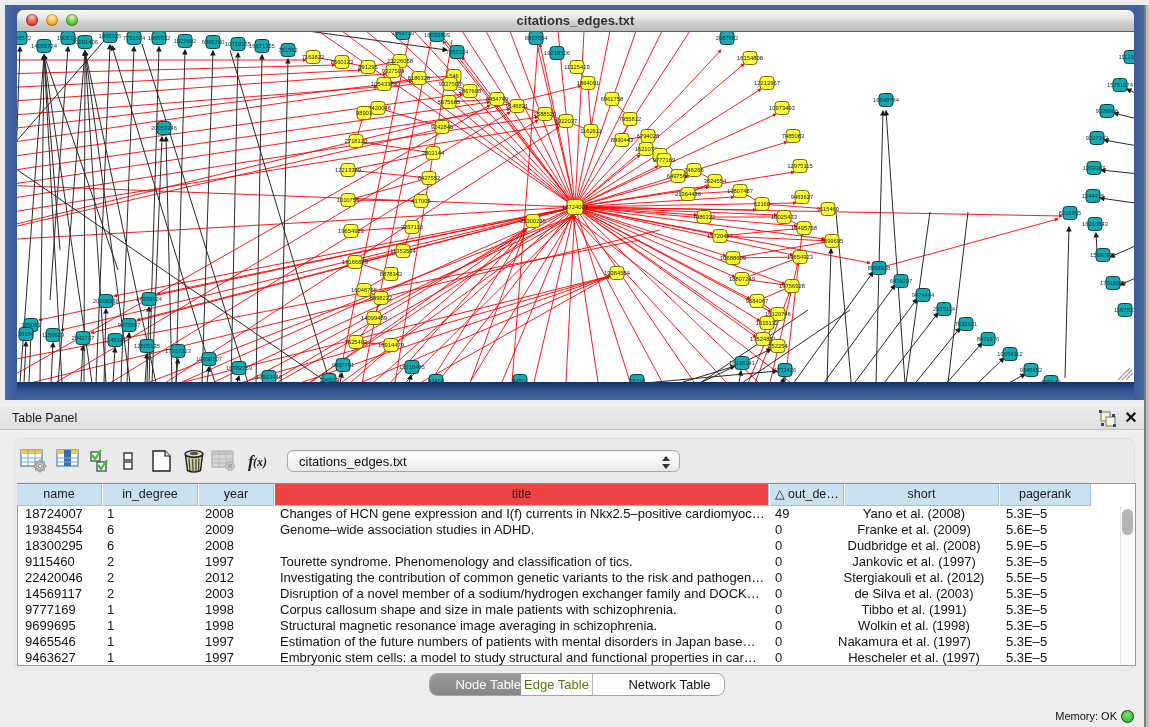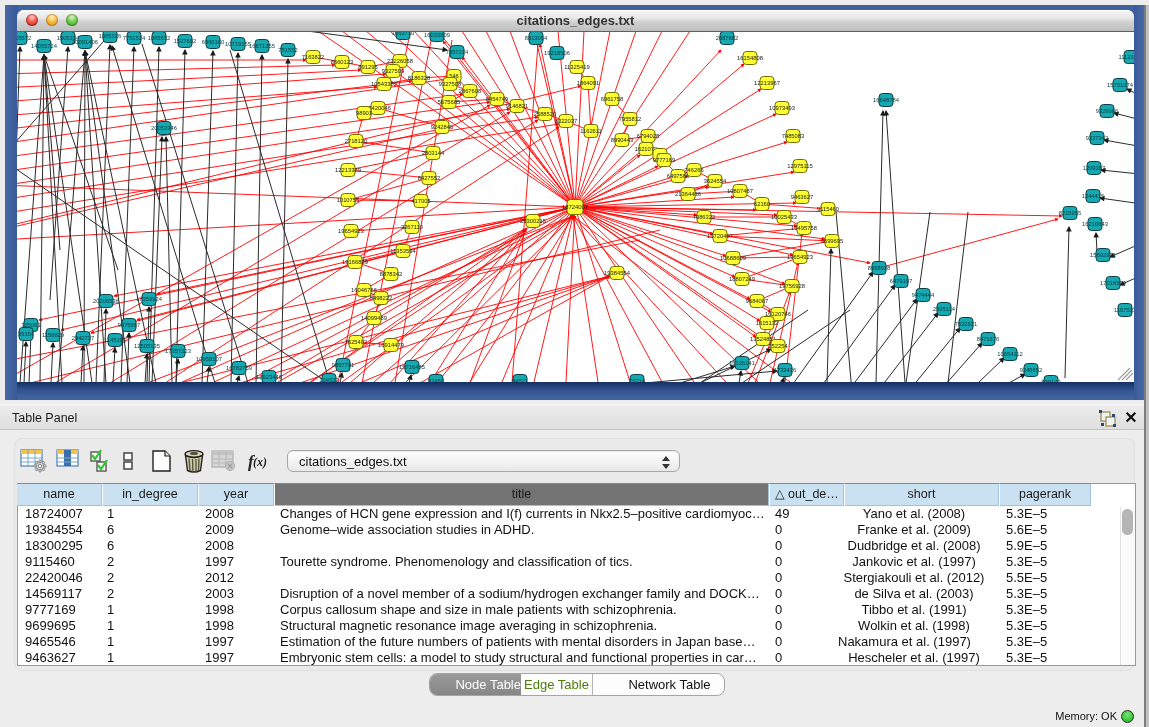--- a/index.html
+++ b/index.html
@@ -642,21 +642,21 @@
 <div class="abs" style="left:287px;top:450px;width:393px;height:22px;border:1px solid #a8a8a8;border-radius:6px;background:linear-gradient(#ffffff,#f2f2f2 60%,#e8e8e8);box-shadow:inset 0 1px 1px rgba(0,0,0,0.08)">
   <div class="abs" style="left:11px;top:0;height:22px;line-height:21px;font-size:13px;color:#111">citations_edges.txt</div>
   <div class="abs" style="left:374px;top:4.5px;width:0;height:0;border-left:4px solid transparent;border-right:4px solid transparent;border-bottom:5px solid #333"></div>
   <div class="abs" style="left:374px;top:12.5px;width:0;height:0;border-left:4px solid transparent;border-right:4px solid transparent;border-top:5px solid #333"></div>
 </div>
 
 <div class="abs" style="left:17px;top:483px;width:1119px;height:183px;background:#fff;border:1px solid #999"></div>
 <div style="position:absolute;left:17px;top:483px;width:85px;height:23px;background:#c9e1f0;border-right:1px solid #9fc3da;border-bottom:1px solid #9fc3da;border-top:1px solid #888;font-size:12.5px;color:#1a1a1a;text-align:center;line-height:21px;">name</div>
 <div style="position:absolute;left:103px;top:483px;width:95px;height:23px;background:#c9e1f0;border-right:1px solid #9fc3da;border-bottom:1px solid #9fc3da;border-top:1px solid #888;font-size:12.5px;color:#1a1a1a;text-align:center;line-height:21px;">in_degree</div>
 <div style="position:absolute;left:199px;top:483px;width:75px;height:23px;background:#c9e1f0;border-right:1px solid #9fc3da;border-bottom:1px solid #9fc3da;border-top:1px solid #888;font-size:12.5px;color:#1a1a1a;text-align:center;line-height:21px;">year</div>
-<div style="position:absolute;left:275px;top:483px;width:494px;height:23px;background:#737373;border-right:1px solid #9fc3da;border-bottom:1px solid #9fc3da;border-top:1px solid #888;font-size:12.5px;color:#1a1a1a;text-align:center;line-height:21px;">title</div>
+<div style="position:absolute;left:275px;top:483px;width:494px;height:23px;background:#ef4444;border-right:1px solid #9fc3da;border-bottom:1px solid #9fc3da;border-top:1px solid #888;font-size:12.5px;color:#1a1a1a;text-align:center;line-height:21px;">title</div>
 <div style="position:absolute;left:770px;top:483px;width:74px;height:23px;background:#c9e1f0;border-right:1px solid #9fc3da;border-bottom:1px solid #9fc3da;border-top:1px solid #888;font-size:12.5px;color:#1a1a1a;text-align:left;line-height:21px;padding-left:5px;">△ out_de…</div>
 <div style="position:absolute;left:845px;top:483px;width:154px;height:23px;background:#c9e1f0;border-right:1px solid #9fc3da;border-bottom:1px solid #9fc3da;border-top:1px solid #888;font-size:12.5px;color:#1a1a1a;text-align:center;line-height:21px;">short</div>
 <div style="position:absolute;left:1000px;top:483px;width:91px;height:23px;background:#c9e1f0;border-right:1px solid #9fc3da;border-bottom:1px solid #9fc3da;border-top:1px solid #888;font-size:12.5px;color:#1a1a1a;text-align:center;line-height:21px;">pagerank</div>
 <div style="position:absolute;left:0;top:506px;width:1149px;height:16px;font-size:13px;color:#111;line-height:16px">
     <div style="position:absolute;left:25px;width:75px">18724007</div>
     <div style="position:absolute;left:107px;width:80px">1</div>
     <div style="position:absolute;left:205px;width:68px">2008</div>
     <div style="position:absolute;left:280px;width:488px;overflow:hidden;white-space:nowrap">Changes of HCN gene expression and I(f) currents in Nkx2.5–positive cardiomyoc…</div>
     <div style="position:absolute;left:775px;width:68px">49</div>
     <div style="position:absolute;left:838px;width:152px;text-align:center">Yano et al. (2008)</div>
@@ -685,20 +685,21 @@
     <div style="position:absolute;left:205px;width:68px">1997</div>
     <div style="position:absolute;left:280px;width:488px;overflow:hidden;white-space:nowrap">Tourette syndrome. Phenomenology and classification of tics.</div>
     <div style="position:absolute;left:775px;width:68px">0</div>
     <div style="position:absolute;left:838px;width:152px;text-align:center">Jankovic et al. (1997)</div>
     <div style="position:absolute;left:1006px;width:80px">5.3E–5</div>
   </div>
 <div style="position:absolute;left:0;top:570px;width:1149px;height:16px;font-size:13px;color:#111;line-height:16px">
     <div style="position:absolute;left:25px;width:75px">22420046</div>
     <div style="position:absolute;left:107px;width:80px">2</div>
     <div style="position:absolute;left:205px;width:68px">2012</div>
+    <div style="position:absolute;left:280px;width:488px;overflow:hidden;white-space:nowrap">Investigating the contribution of common genetic variants to the risk and pathogen…</div>
     <div style="position:absolute;left:775px;width:68px">0</div>
     <div style="position:absolute;left:838px;width:152px;text-align:center">Stergiakouli et al. (2012)</div>
     <div style="position:absolute;left:1006px;width:80px">5.5E–5</div>
   </div>
 <div style="position:absolute;left:0;top:586px;width:1149px;height:16px;font-size:13px;color:#111;line-height:16px">
     <div style="position:absolute;left:25px;width:75px">14569117</div>
     <div style="position:absolute;left:107px;width:80px">2</div>
     <div style="position:absolute;left:205px;width:68px">2003</div>
     <div style="position:absolute;left:280px;width:488px;overflow:hidden;white-space:nowrap">Disruption of a novel member of a sodium/hydrogen exchanger family and DOCK…</div>
     <div style="position:absolute;left:775px;width:68px">0</div>

